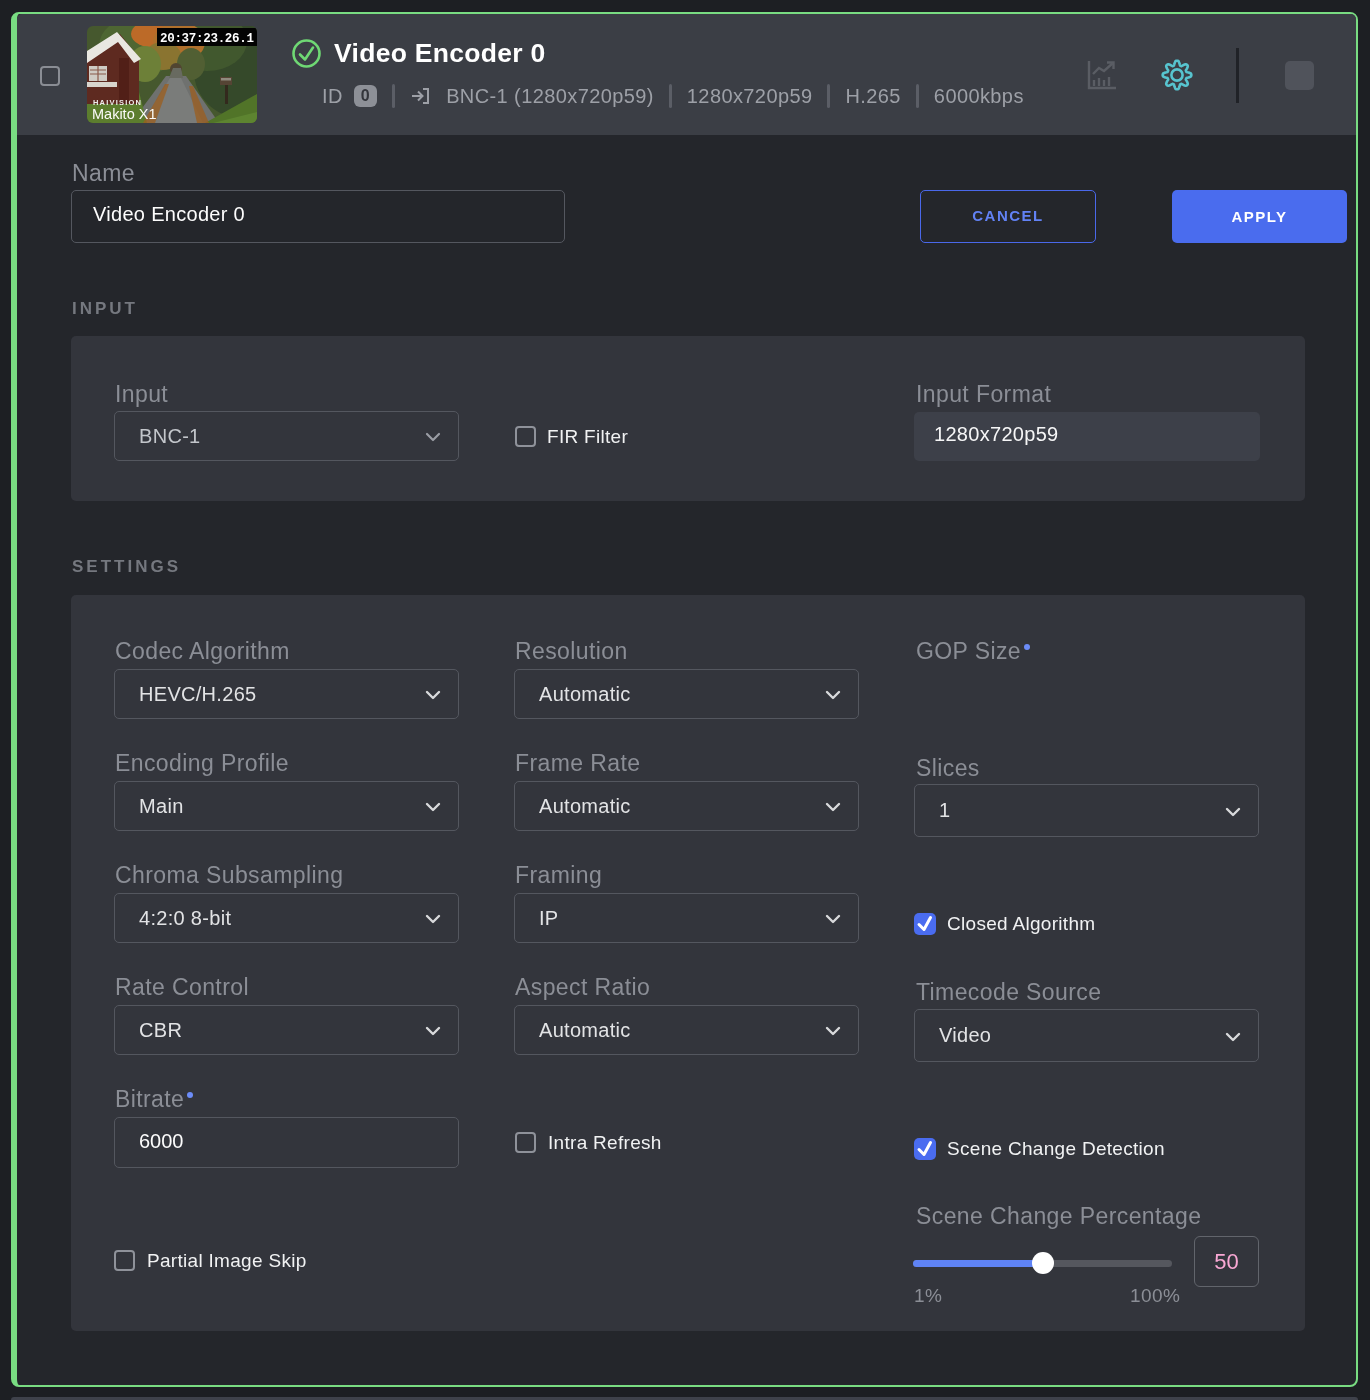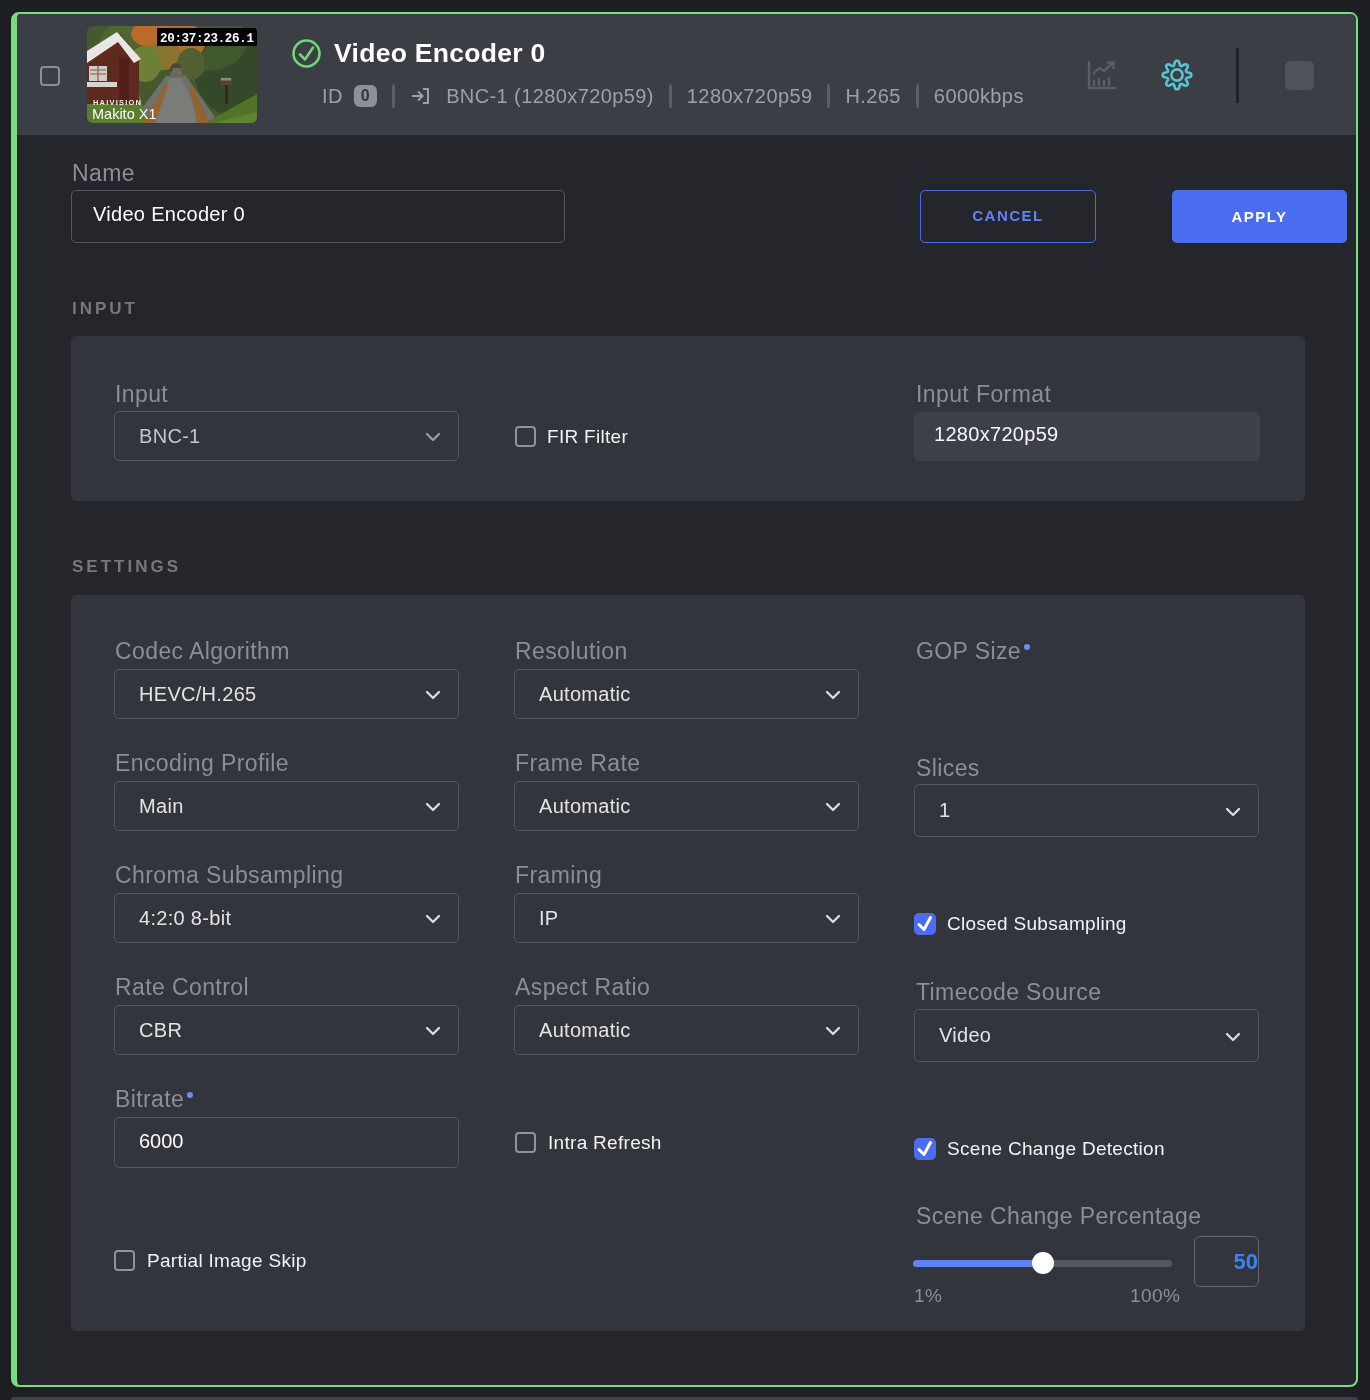--- a/index.html
+++ b/index.html
@@ -203,37 +203,37 @@
       <div class="selecttext" style="line-height:51px;">1</div>
     <svg class="chev" width="16" height="10" viewBox="0 0 16 10" style="top:22px;">
         <polyline points="2,2 8,8 14,2" fill="none" stroke="#d8d9db" stroke-width="2.4" stroke-linecap="round" stroke-linejoin="round"></polyline>
       </svg>
     </div>
   <div class="cbchecked" style="left:914px; top:913px;">
     <svg width="22" height="22" viewBox="0 0 22 22">
         <polyline points="5,11.5 10,16.5 16.5,4.5" fill="none" stroke="#ffffff" stroke-width="3" stroke-linecap="round" stroke-linejoin="round"></polyline>
       </svg>
   </div>
-  <div class="cblabel" style="left:947px; top:913px;">Closed Subsampling</div>
+  <div class="cblabel" style="left:947px; top:913px;">Closed Algorithm</div>
   <div class="label abs" style="left:916px; top:979px;">Timecode Source</div>
   <div class="select" style="left:914px; top:1009px; height:53px;">
       <div class="selecttext" style="line-height:51px;">Video</div>
     <svg class="chev" width="16" height="10" viewBox="0 0 16 10" style="top:22px;">
         <polyline points="2,2 8,8 14,2" fill="none" stroke="#d8d9db" stroke-width="2.4" stroke-linecap="round" stroke-linejoin="round"></polyline>
       </svg>
     </div>
   <div class="cbchecked" style="left:914px; top:1138px;">
     <svg width="22" height="22" viewBox="0 0 22 22">
         <polyline points="5,11.5 10,16.5 16.5,4.5" fill="none" stroke="#ffffff" stroke-width="3" stroke-linecap="round" stroke-linejoin="round"></polyline>
       </svg>
   </div>
   <div class="cblabel" style="left:947px; top:1138px;">Scene Change Detection</div>
   <div class="label abs" style="left:916px; top:1203px;">Scene Change Percentage</div>
 
   <div class="abs" style="left:913px; top:1260px; width:259px; height:7px; background:#55575e; border-radius:4px;"></div>
   <div class="abs" style="left:913px; top:1260px; width:130px; height:7px; background:#5f83f5; border-radius:4px;"></div>
   <div class="abs" style="left:1032px; top:1252px; width:22px; height:22px; background:#ffffff; border-radius:50%;"></div>
   <div class="label abs" style="left:914px; top:1285px; font-size:19px;">1%</div>
   <div class="label abs" style="left:1130px; top:1285px; font-size:19px;">100%</div>
-  <div class="abs" style="left:1194px; top:1236px; width:65px; height:51px; border:1px solid #62656c; border-radius:6px; text-align:right; line-height:49px; color:#3b82f6; font-size:22px;font-weight:bold;">50</div>
+  <div class="abs" style="left:1194px; top:1236px; width:65px; height:51px; border:1px solid #62656c; border-radius:6px; text-align:center; line-height:49px; color:#f9a8d4; font-size:22px;">50</div>
 
   <div class="abs" style="left:11px; top:1397px; width:1347px; height:3px; background:#3f424b; border-radius:8px 8px 0 0;"></div>
 </div>
 
 </body></html>

